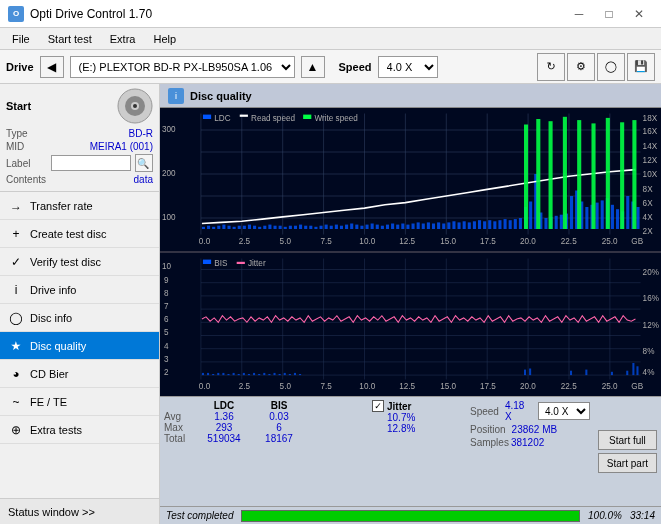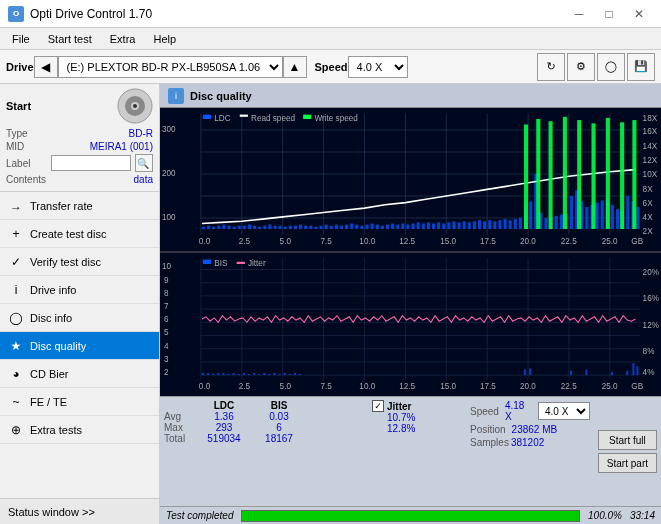--- a/index.html
+++ b/index.html
@@ -10,21 +10,21 @@
     .titlebar-left { display: flex; align-items: center; gap: 6px; font-size: 12px; font-weight: normal; color: #000; }
     .titlebar-icon { width: 16px; height: 16px; background: #4a90d9; border-radius: 2px; display: flex; align-items: center; justify-content: center; color: white; font-size: 8px; font-weight: bold; }
     .titlebar-controls { display: flex; gap: 2px; }
     .titlebar-btn { width: 28px; height: 20px; display: flex; align-items: center; justify-content: center; font-size: 12px; cursor: pointer; color: #555; }
 
     
     .menubar { background: #f0f0f0; height: 22px; display: flex; align-items: center; padding: 0 4px; border-bottom: 1px solid #ccc; gap: 2px; }
     .menu-item { padding: 2px 8px; cursor: pointer; font-size: 11px; color: #000; }
 
     
-    .drivebar { background: #f5f5f5; height: 34px; display: flex; align-items: center; padding: 0 6px; border-bottom: 1px solid #ccc; }
+    .drivebar { background: #f5f5f5; height: 34px; display: flex; align-items: center; padding: 0 6px; border-bottom: 1px solid #ccc; gap: 6px; }
     .drive-label { font-size: 11px; font-weight: bold; color: #000; }
     .drive-select { height: 22px; font-size: 11px; border: 1px solid #999; background: white; padding: 0 4px; min-width: 200px; }
     .drive-icon-btn { width: 24px; height: 22px; border: 1px solid #999; background: #f5f5f5; display: flex; align-items: center; justify-content: center; cursor: pointer; font-size: 12px; }
     .speed-label { font-size: 11px; font-weight: bold; margin-left: 8px; }
     .speed-select { height: 22px; font-size: 11px; border: 1px solid #999; background: white; padding: 0 4px; width: 60px; }
     .action-icons { display: flex; gap: 2px; margin-left: auto; }
     .action-icon-btn { width: 28px; height: 28px; border: 1px solid #999; background: #f5f5f5; display: flex; align-items: center; justify-content: center; cursor: pointer; }
 
     
     .main-layout { display: flex; height: calc(524px - 28px - 22px - 34px); }

